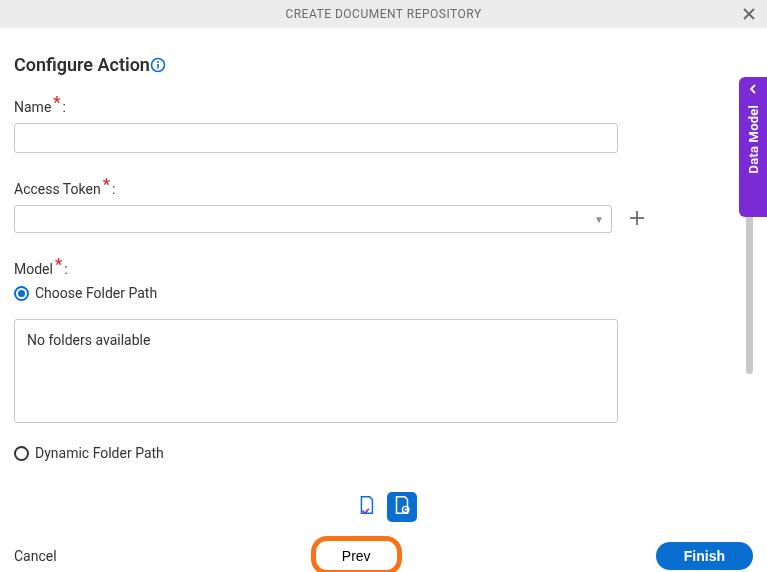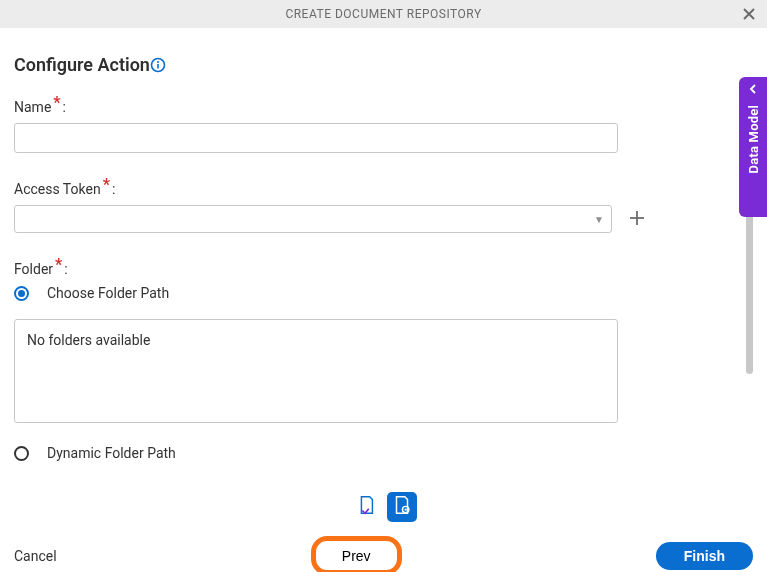--- a/index.html
+++ b/index.html
@@ -122,21 +122,21 @@
       display: flex;
       align-items: center;
       justify-content: center;
       color: #6b6b6b;
       font-size: 20px;
       cursor: pointer;
     }
     .radio-row {
       display: flex;
       align-items: center;
-      gap: 18px;
+      gap: 6px;
       margin-bottom: 6px;
       margin-top: 6px;
     }
     .radio {
       width: 15px;
       height: 15px;
       border-radius: 50%;
       border: 2px solid #333;
       display: flex;
       align-items: center;
@@ -317,21 +317,21 @@
               <line x1="8" y1="1" x2="8" y2="15" stroke="#6b6b6b" stroke-width="1.8"></line>
               <line x1="1" y1="8" x2="15" y2="8" stroke="#6b6b6b" stroke-width="1.8"></line>
             </svg>
         </span>
       </div>
     </div>
   </div>
 
   <div class="field-group tight">
     <div class="field-label">
-      <span>Folder</span>
+      <span>Model</span>
         <span class="req">*</span>
         <span>:</span>
     </div>
 
     <div class="radio-row">
       <div class="radio selected">
           <div class="dot"></div>
         </div>
       <span class="radio-label">Choose Folder Path</span>
     </div>

